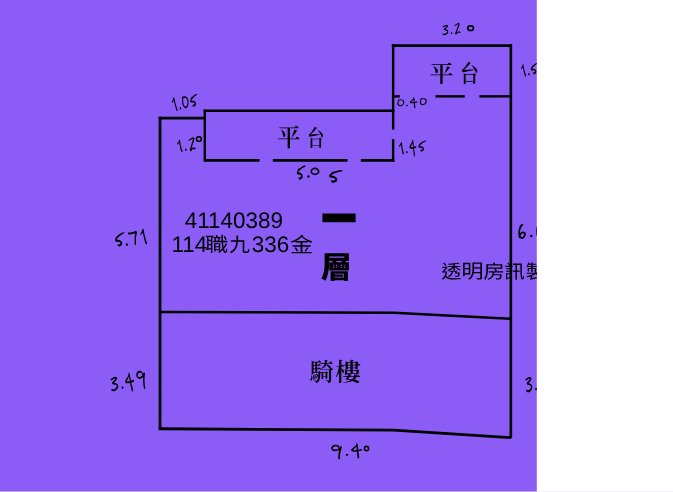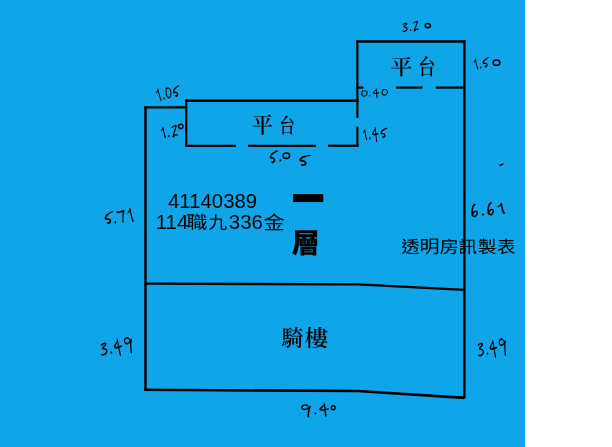--- a/index.html
+++ b/index.html
@@ -1,16 +1,16 @@
 <!DOCTYPE html>
 <html><head>
 <meta charset="utf-8">
 <style>
 html,body{margin:0;padding:0;background:#fff;}
-#plan{position:relative;width:525px;height:447px;background:#0ea5e9;overflow:hidden;}
+#plan{position:relative;width:488px;height:447px;background:#8b5cf6;overflow:hidden;}
 </style>
 </head>
 <body>
 
 <div id="plan">
 <svg width="612" height="447" viewBox="0 0 612 447" fill="#000">
 
 <g>
 <line x1="356.2" y1="41.5" x2="465.5" y2="41.5" stroke="#000" stroke-width="2.6" stroke-linecap="butt"></line>
 <line x1="357.4" y1="40.3" x2="357.4" y2="117.9" stroke="#000" stroke-width="2.2" stroke-linecap="butt"></line>

